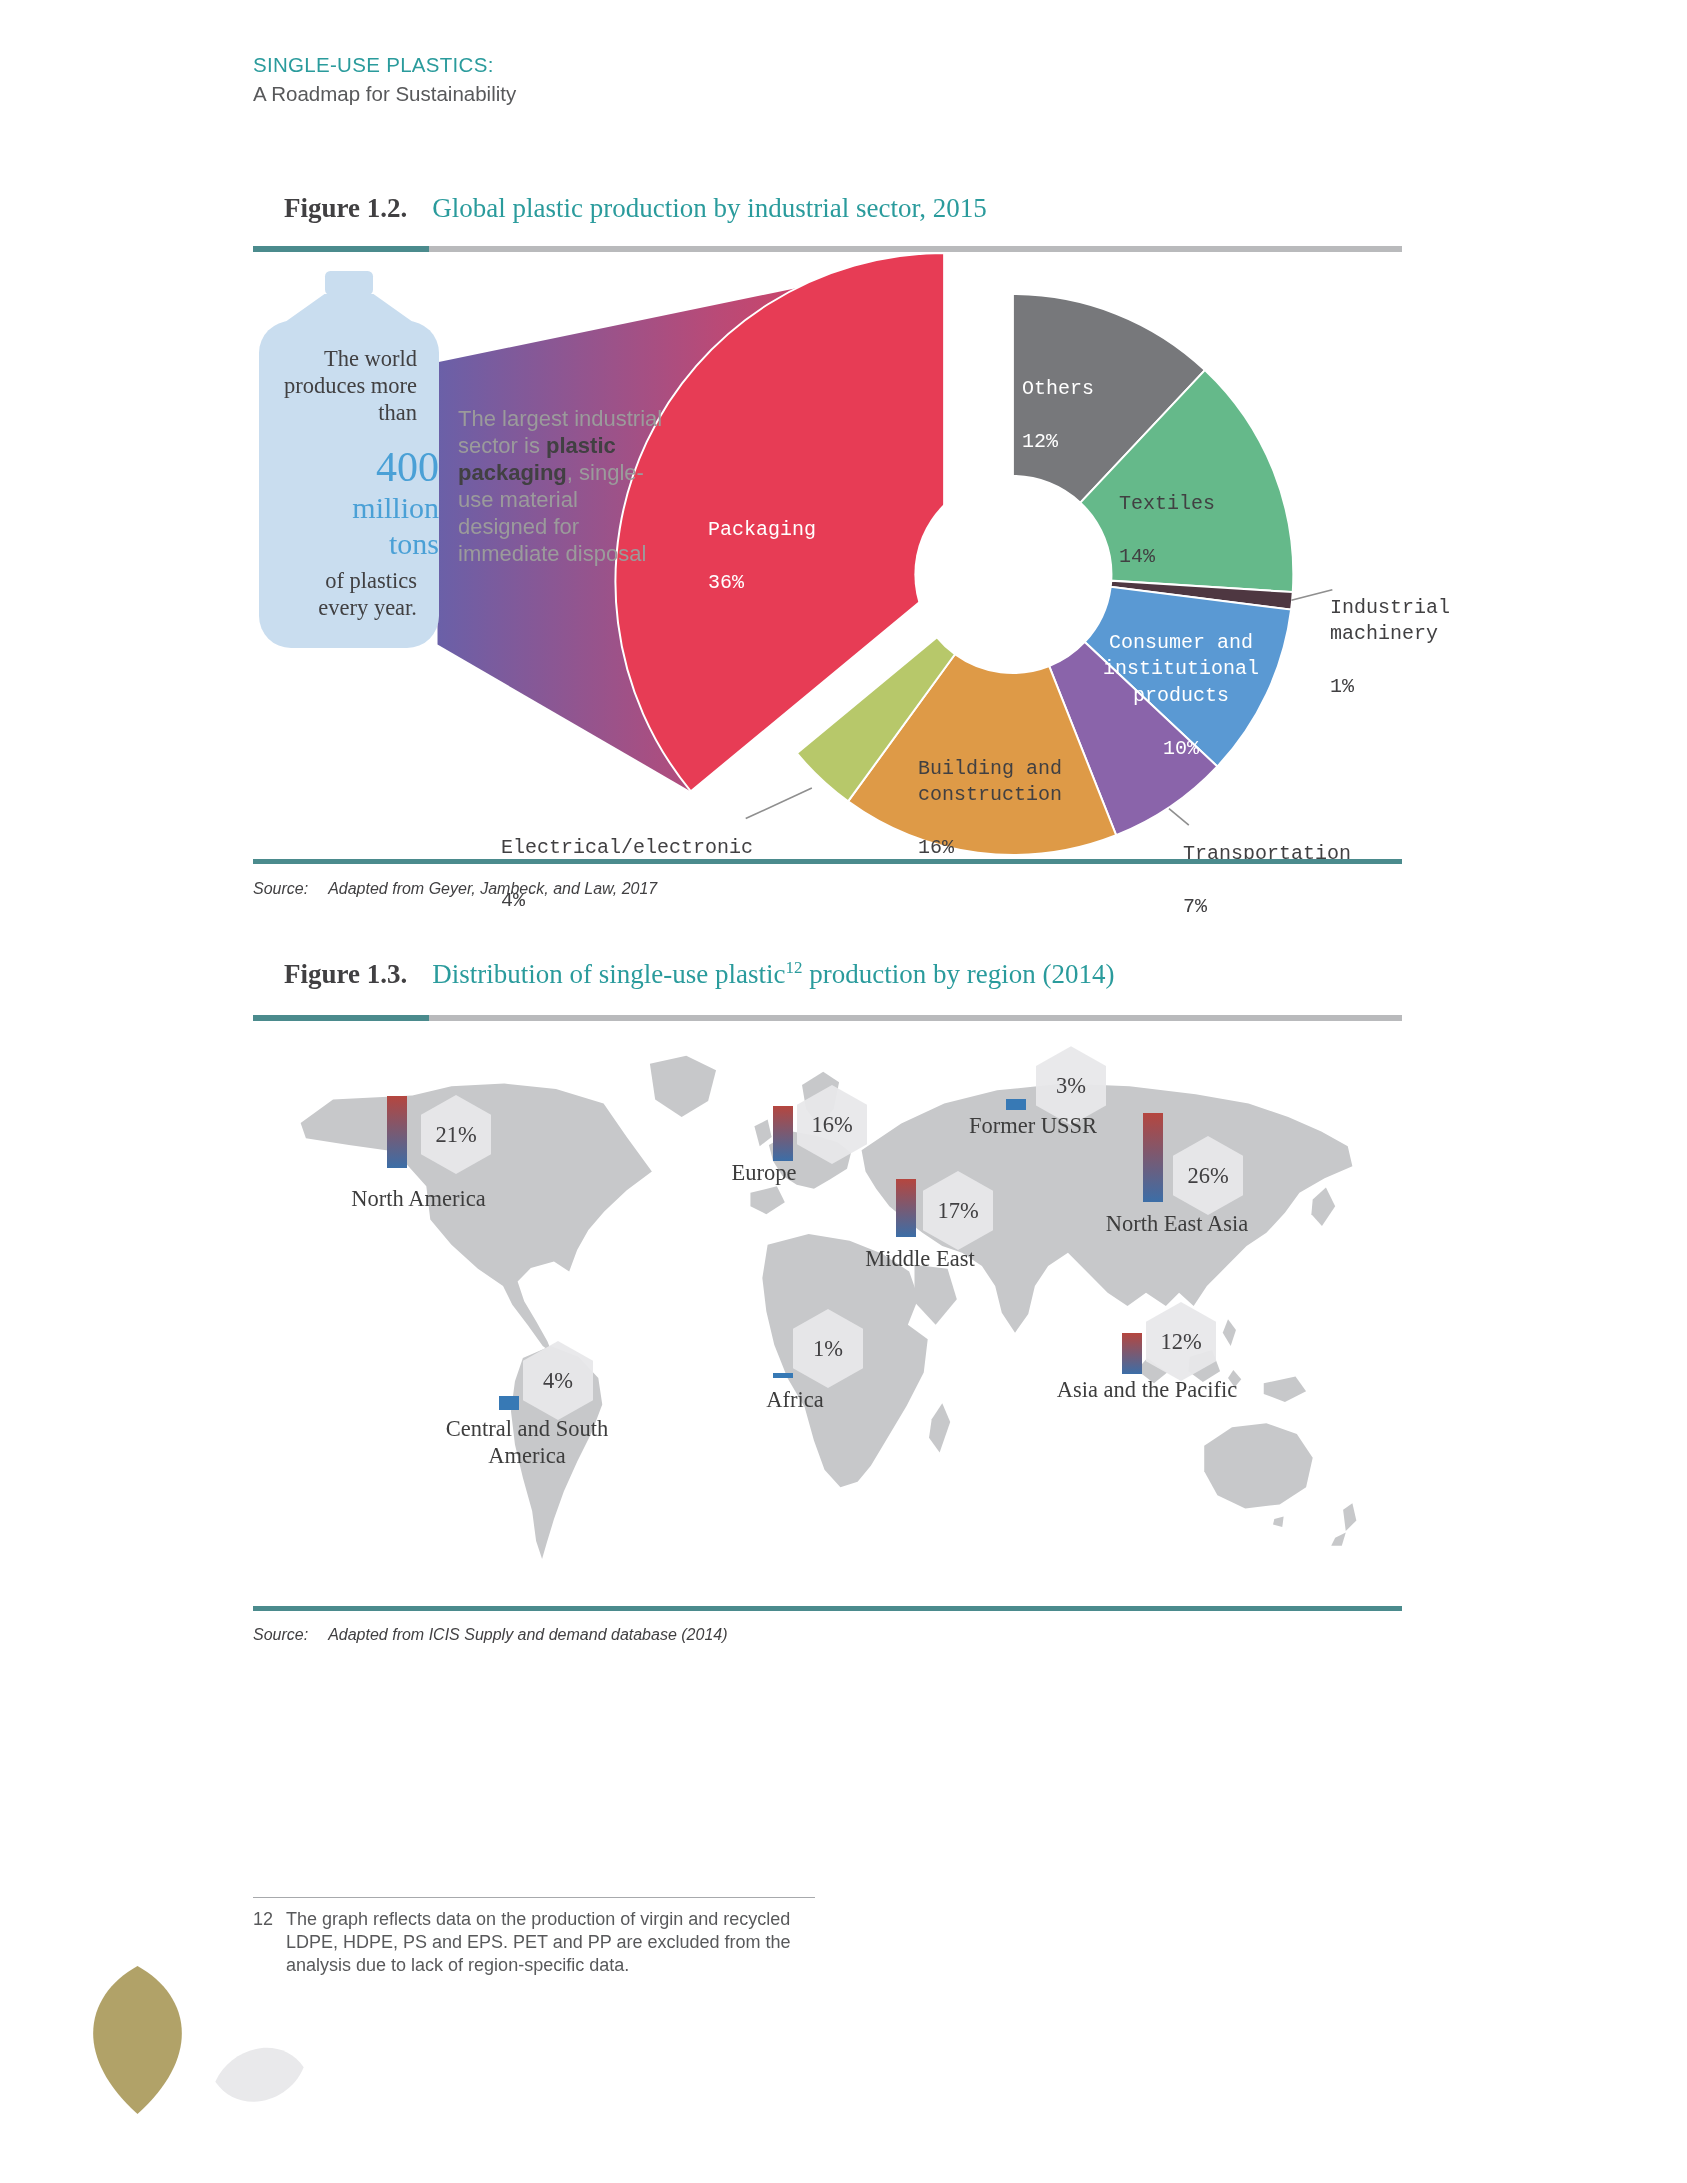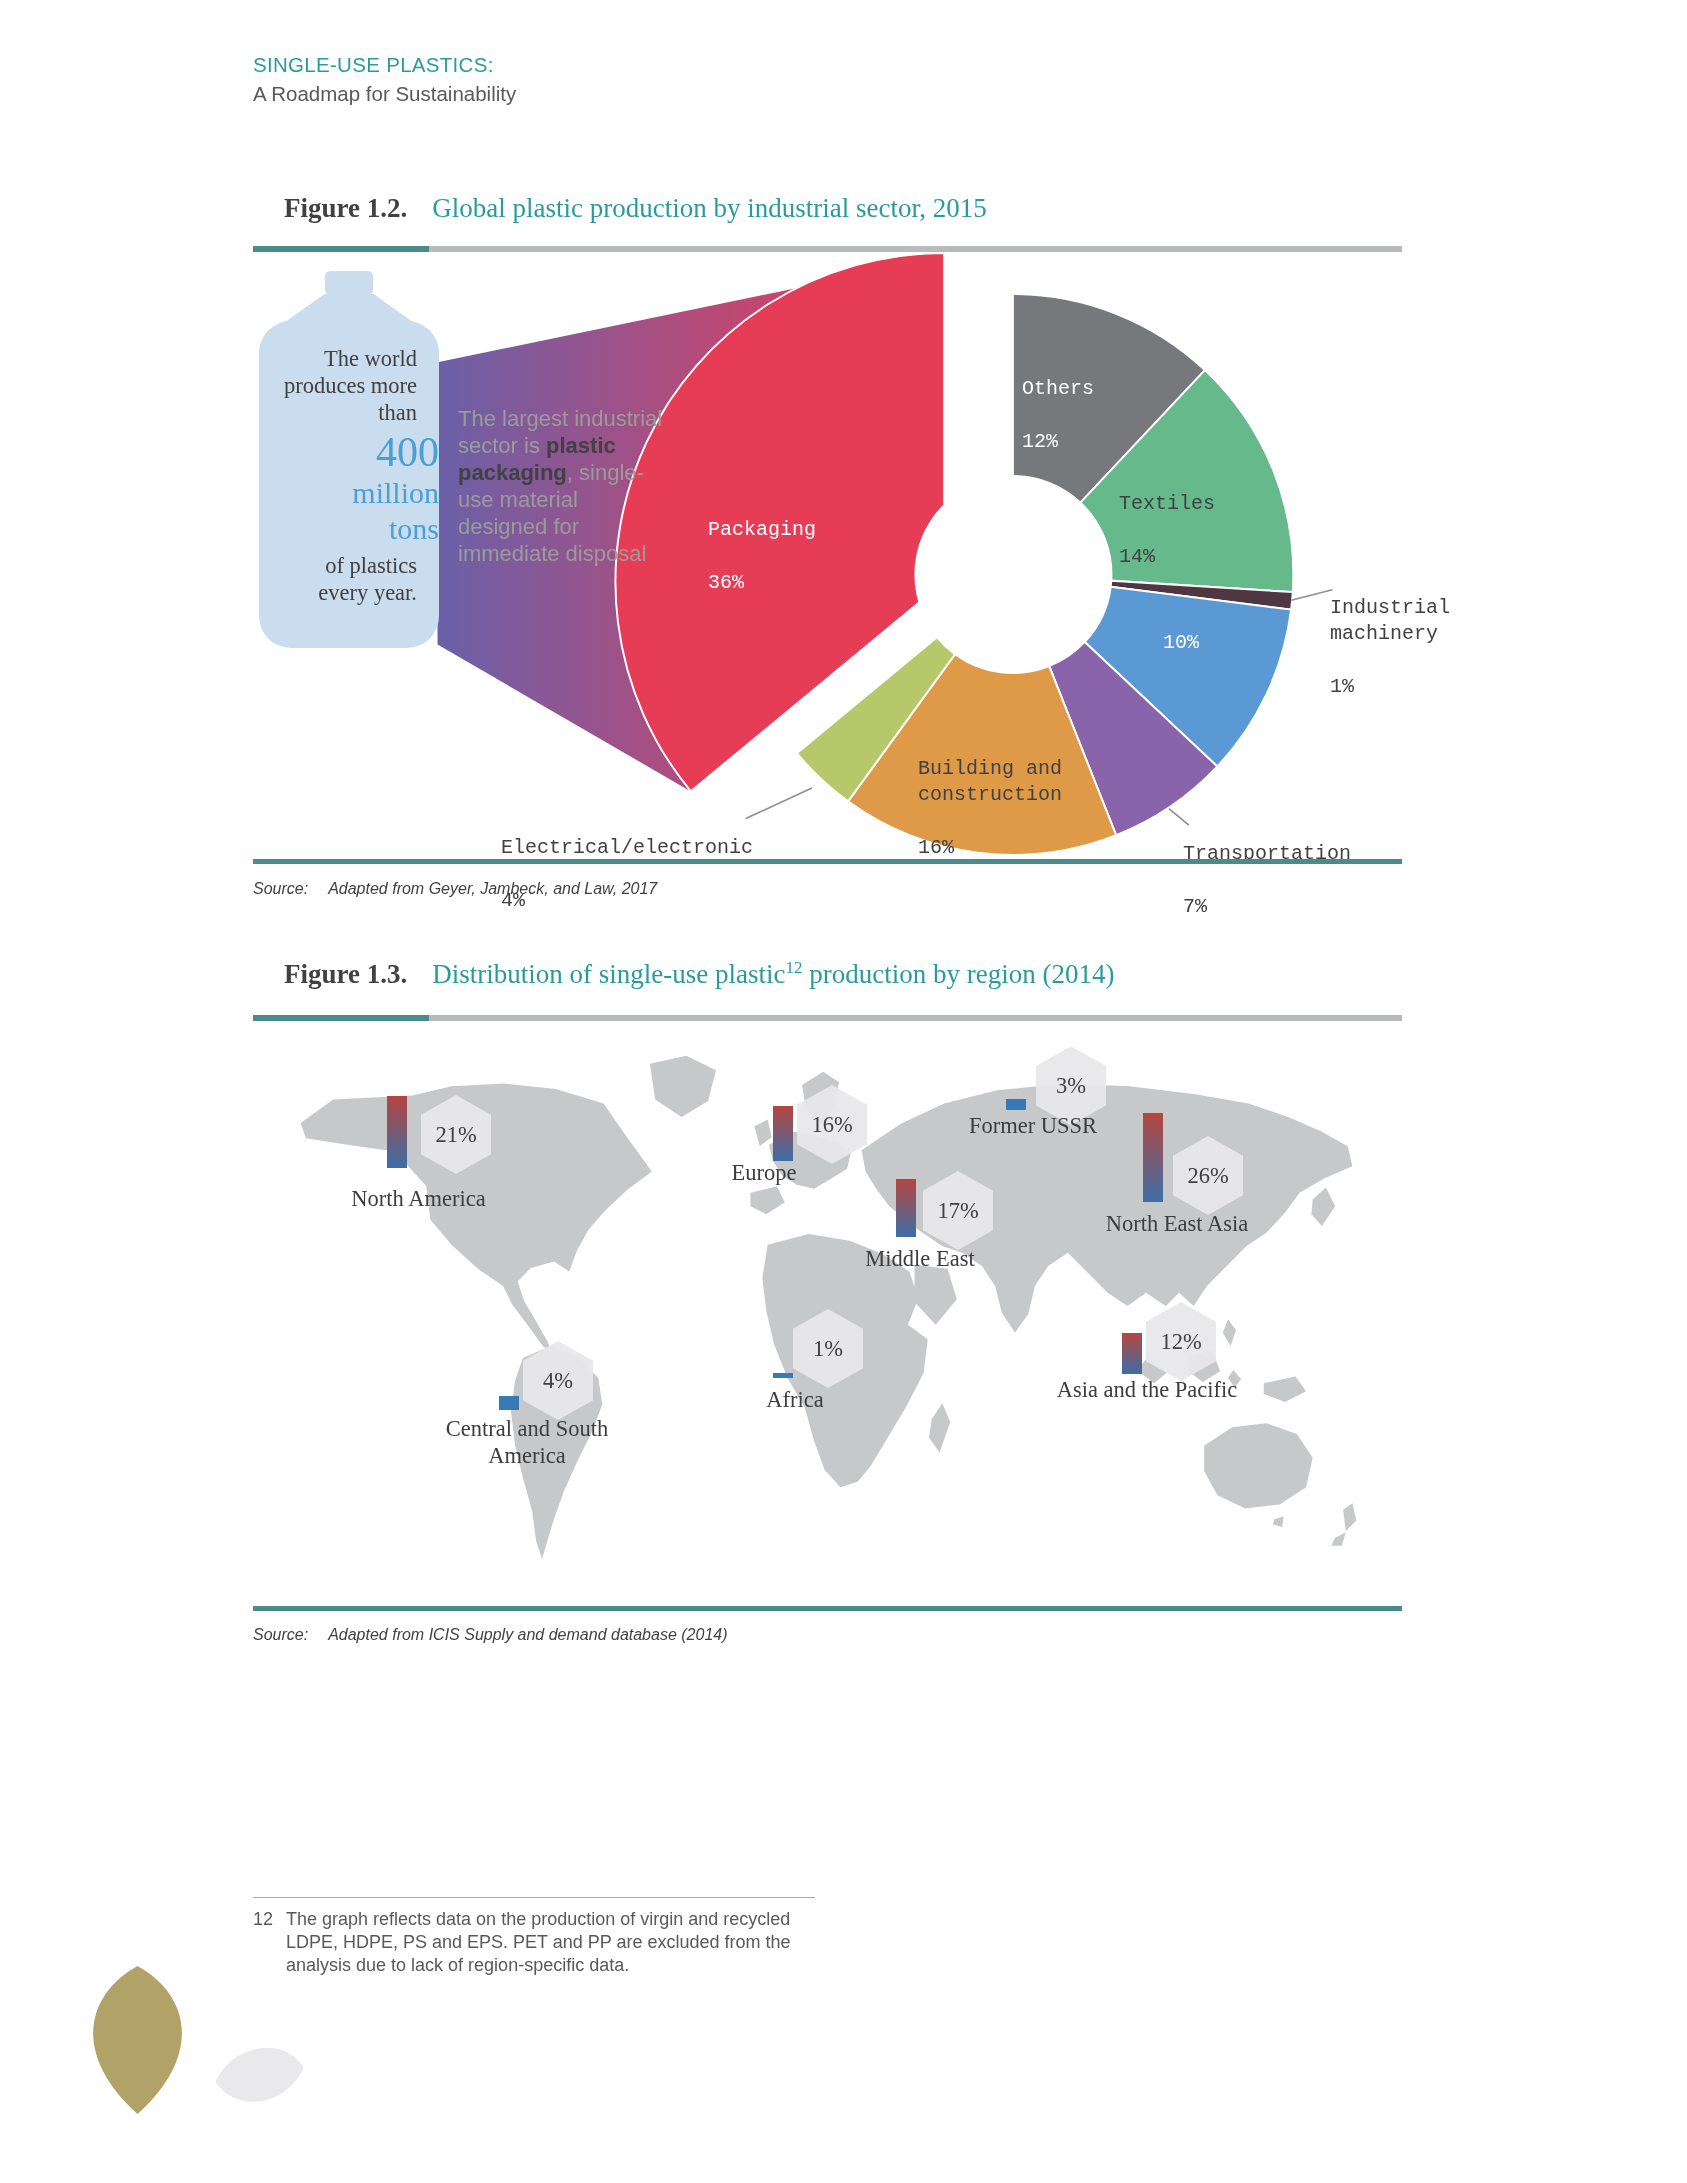--- a/index.html
+++ b/index.html
@@ -16,21 +16,21 @@
   .rule .t{width:176px;background:#4b8b8d}
   .rule .g{flex:1;background:#b9babc}
   .thick-teal{position:absolute;left:253px;width:1149px;height:4.6px;background:#4b8b8d}
   .source{position:absolute;left:253px;font-size:16px;font-style:italic;color:#414042}
   .source .sl{margin-right:20px}
   
   .bottle-part{position:absolute;background:#c9ddef}
   .bottle-text{position:absolute;left:0;top:50px;width:180px;text-align:right;
                font-family:"Liberation Serif",serif;color:#414042}
   .bt-pre,.bt-post{width:136px;margin:0 auto;font-size:22.5px;line-height:27px}
-  .bt-big{font-size:42px;color:#4aa0d6;margin-top:3px;line-height:46px}
+  .bt-big{font-size:42px;color:#4aa0d6;margin-top:18px;line-height:46px}
   .bt-mid,.bt-unit{font-size:30px;color:#4aa0d6;line-height:36px}
   .bt-post{margin-top:5px}
   
   .callout{position:absolute;left:458px;top:405px;width:210px;
            font-size:22px;line-height:27px;color:#9b9b9b}
   .callout .cb{font-weight:bold;color:#414042}
   
   .donut-label{position:absolute;font-family:Liberation Mono, monospace;font-size:20px;
                line-height:26.5px;color:#414042;white-space:pre-line}
   .donut-label.white{color:#ffffff}
@@ -124,20 +124,23 @@
 <div class="donut-label" style="left:1119px;top:464px">
   <div>Textiles</div>
   <div>14%</div>
 </div>
 <div class="donut-label" style="left:1330px;top:568px">
   <div>Industrial
 machinery</div>
   <div>1%</div>
 </div>
 <div class="donut-label white center" style="left:1085px;top:603px;width:192px">
+  <div>Consumer and
+institutional
+products</div>
   <div>10%</div>
 </div>
 <div class="donut-label" style="left:1183px;top:814px">
   <div>Transportation</div>
   <div>7%</div>
 </div>
 <div class="donut-label" style="left:918px;top:729px">
   <div>Building and
 construction</div>
   <div>16%</div>

